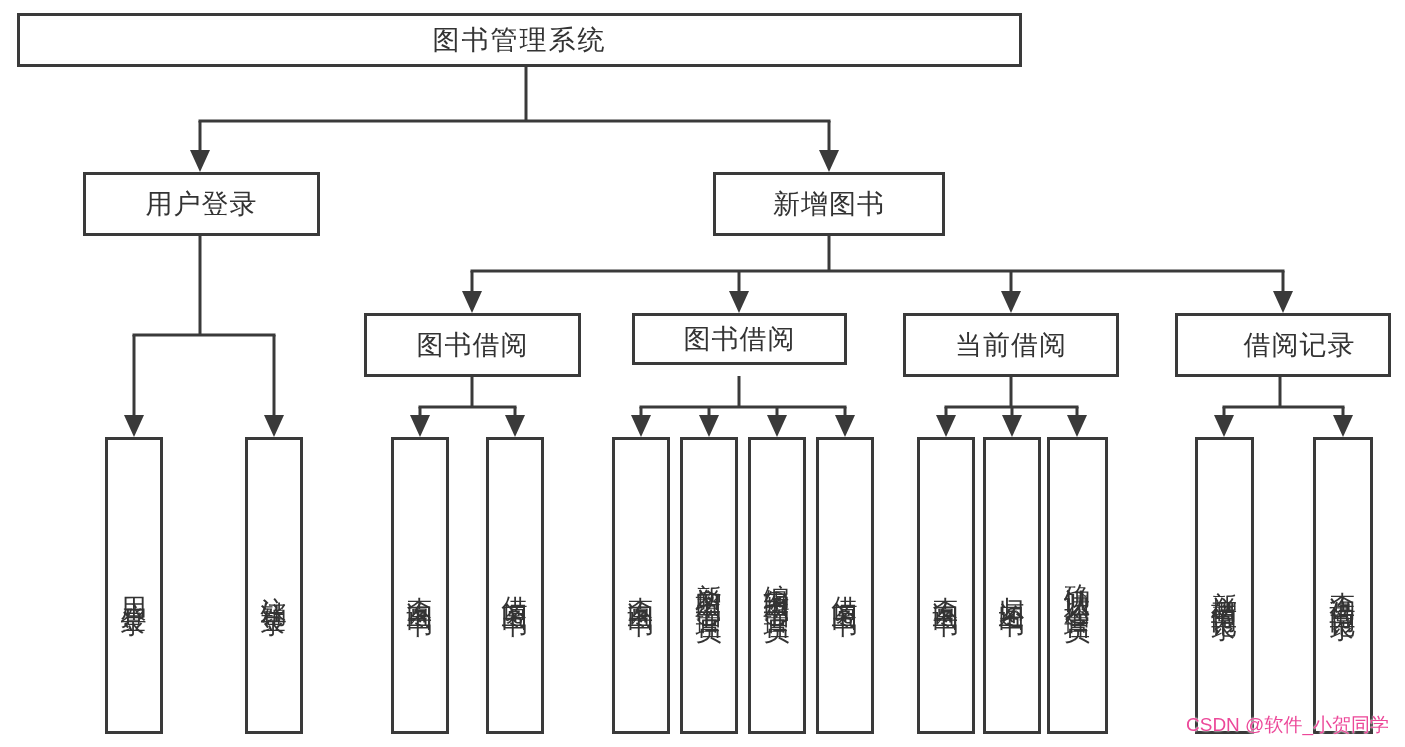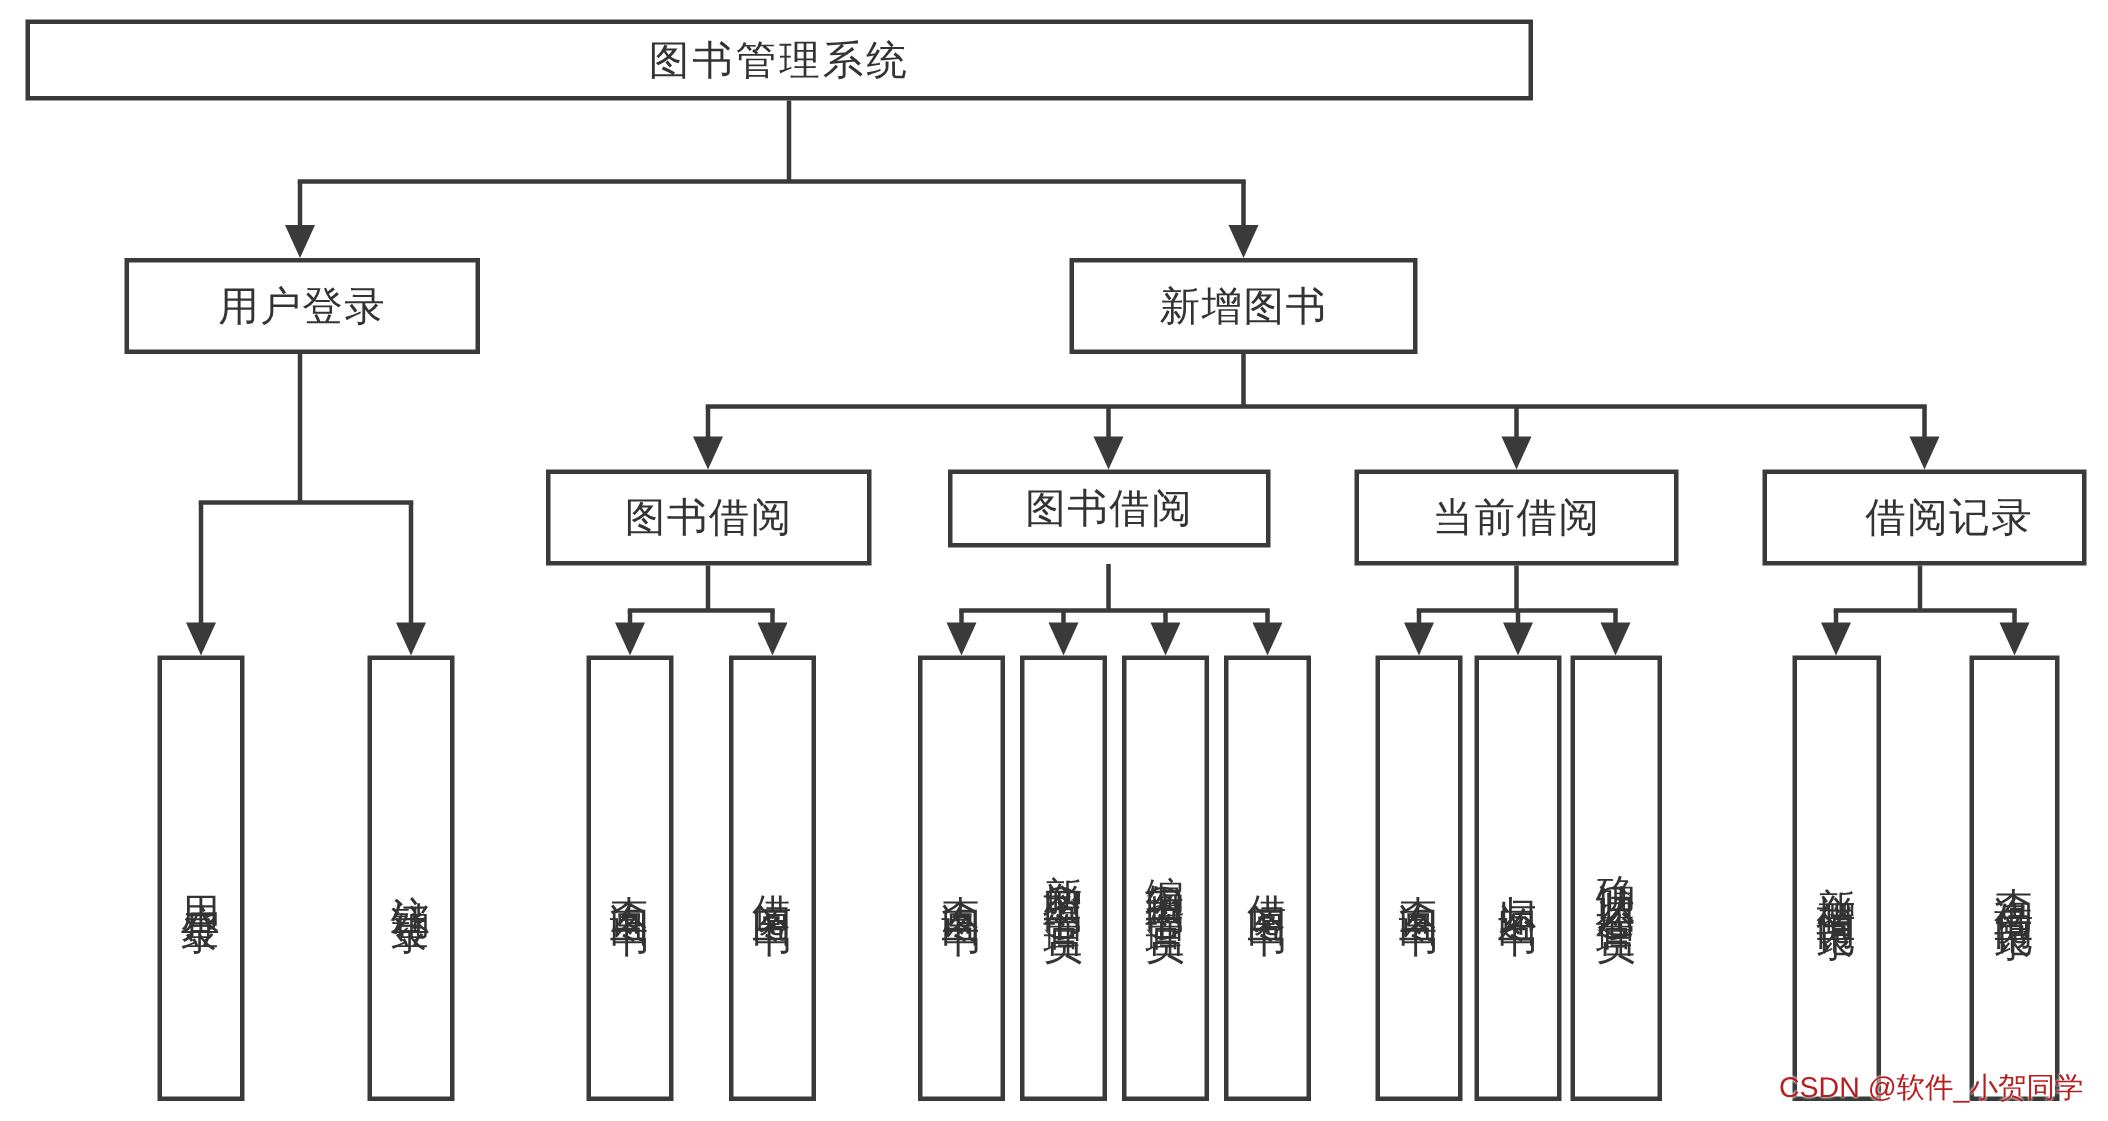--- a/index.html
+++ b/index.html
@@ -15,21 +15,21 @@
     white-space:nowrap;
   }
   .h{font-size:27px;letter-spacing:1px;}
   .root{font-size:27px;letter-spacing:2px;}
   .leaf{
     font-size:26px;letter-spacing:5px;line-height:1;
     writing-mode:vertical-rl;text-orientation:mixed;
   }
   .watermark{
     position:absolute;left:1186px;top:712px;z-index:3;
-    font-size:19px;color:#b91c1c;white-space:nowrap;
+    font-size:19px;color:#ec4899;white-space:nowrap;
     text-shadow:0 0 2px #ffffff,0 0 2px #ffffff;
   }
 </style>
 </head>
 <body>
 
 <div class="stage">
 
   <svg class="connectors" width="1405" height="747" viewBox="0 0 1405 747">
     <g stroke="#3a3a3a" stroke-width="3" fill="none">

